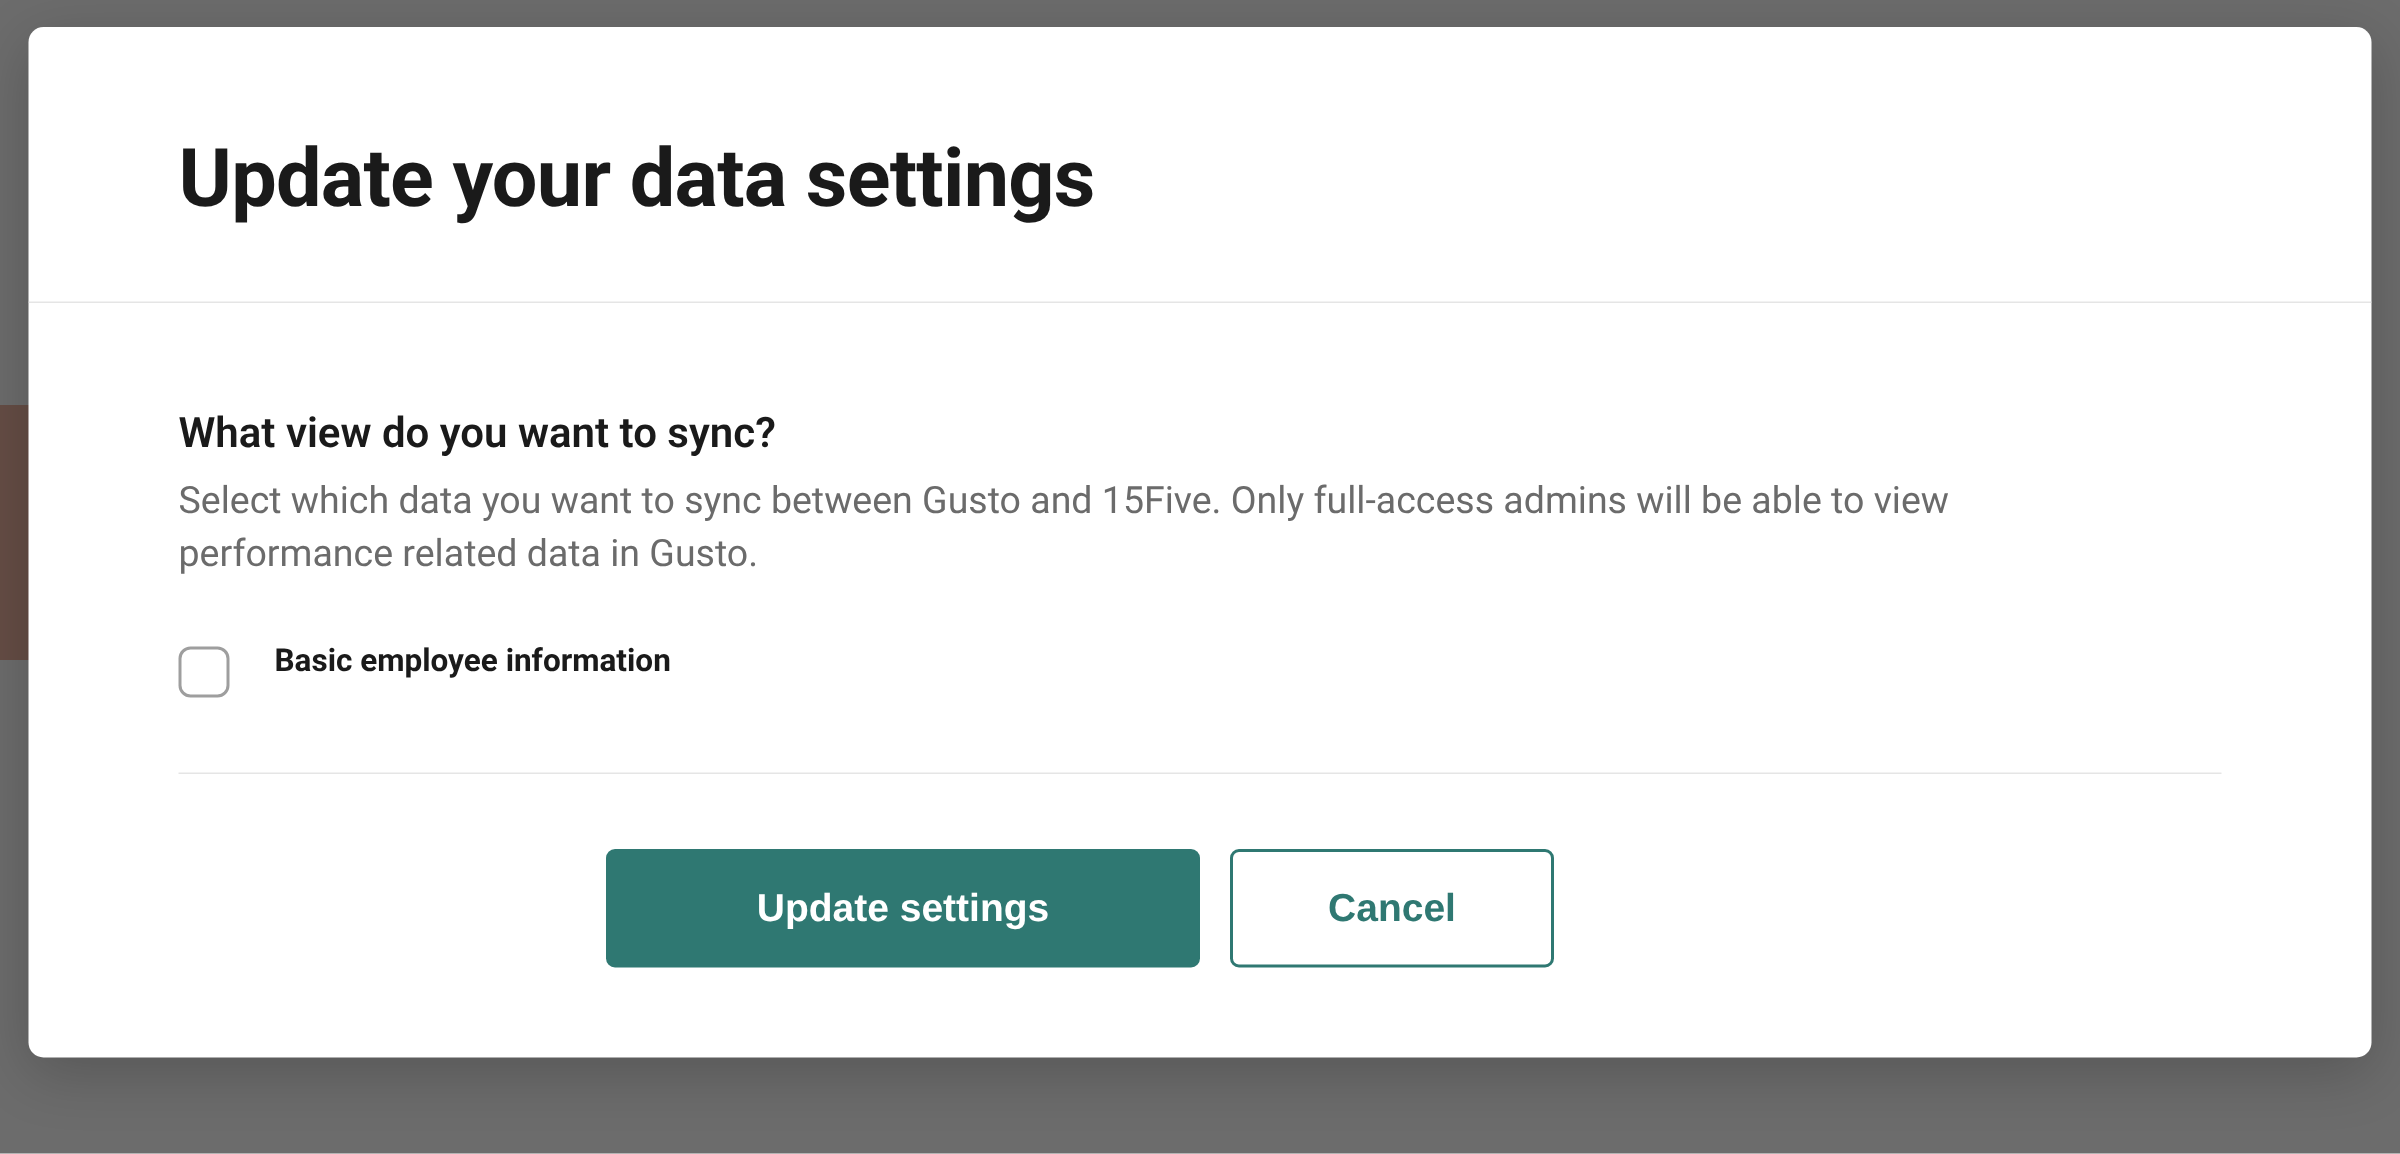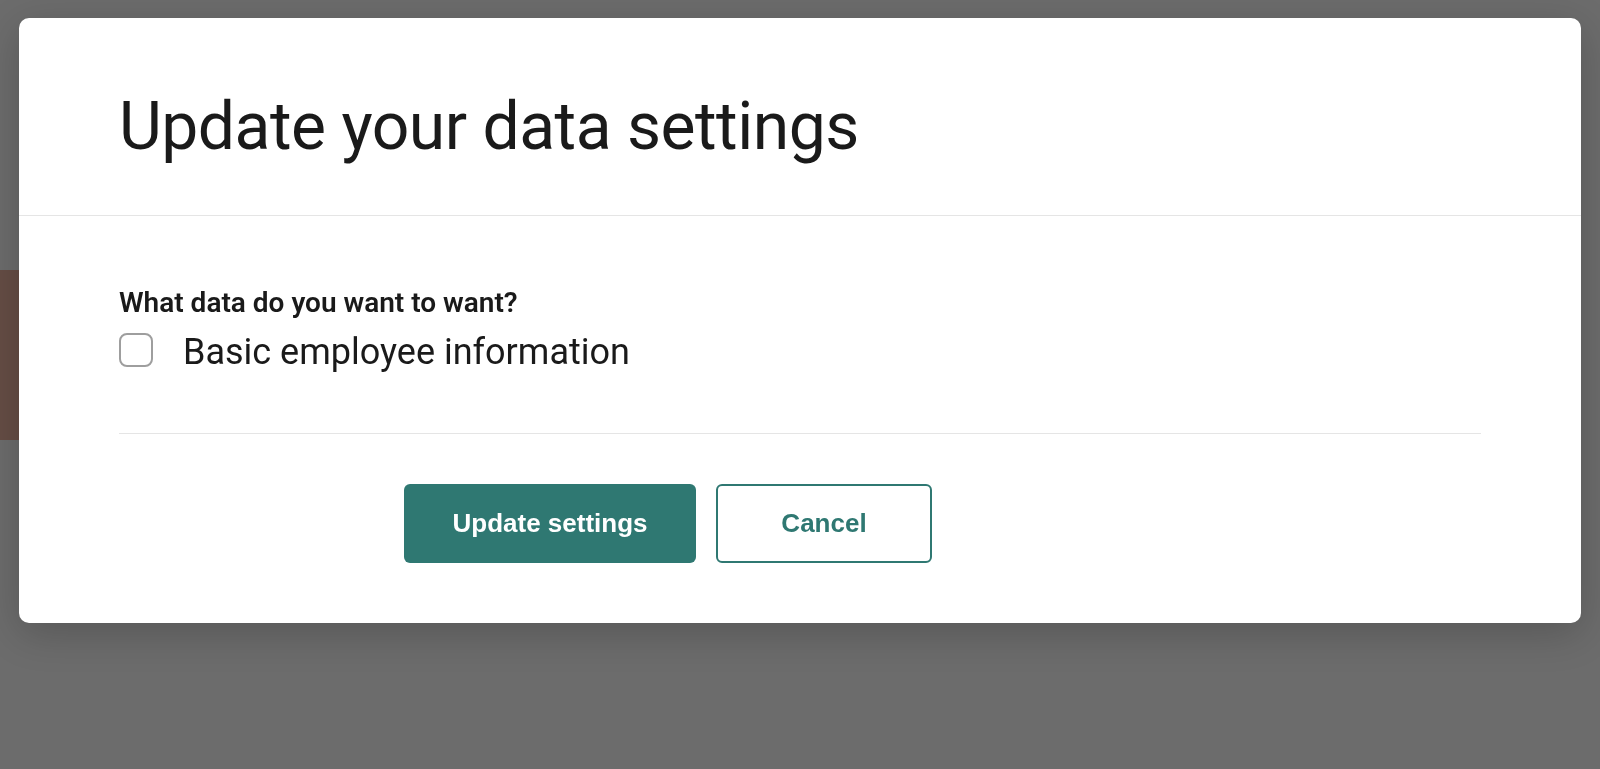--- a/index.html
+++ b/index.html
@@ -29,22 +29,22 @@
       width: 1562px;
       border-radius: 10px;
       box-shadow: 0 10px 40px rgba(0,0,0,0.2);
       overflow: hidden;
     }
     .modal-header {
       padding: 70px 100px 50px 100px;
       border-bottom: 1px solid #e5e5e5;
     }
     .modal-title {
-      font-size: 66px;
-      font-weight: 400;
+      font-size: 54px;
+      font-weight: 700;
       color: #1a1a1a;
       letter-spacing: -0.5px;
     }
     .modal-body {
       padding: 70px 100px 0 100px;
     }
     .section-heading {
       font-size: 28px;
       font-weight: 600;
       color: #1a1a1a;
@@ -70,22 +70,22 @@
       border-radius: 8px;
       background: #fff;
       flex-shrink: 0;
       margin-top: 2px;
       cursor: pointer;
     }
     .checkbox-content {
       flex: 1;
     }
     .checkbox-label {
-      font-size: 36px;
-      font-weight: 400;
+      font-size: 21px;
+      font-weight: 700;
       color: #1a1a1a;
       margin-bottom: 10px;
     }
     .checkbox-sub {
       font-size: 24px;
       color: #6b6b6b;
     }
     .modal-footer {
       border-top: 1px solid #e5e5e5;
       margin: 0 100px;
@@ -100,21 +100,21 @@
       font-weight: 600;
       padding: 22px 0;
       border-radius: 6px;
       cursor: pointer;
       text-align: center;
     }
     .btn-primary {
       background: #2f7872;
       color: #ffffff;
       border: none;
-      width: 292px;
+      width: 396px;
     }
     .btn-secondary {
       background: #ffffff;
       color: #2f7872;
       border: 2px solid #2f7872;
       width: 216px;
     }
     
     .bg-hint-left {
       position: absolute;
@@ -129,21 +129,22 @@
 <body>
 
 <div class="bg-hint-left"></div>
 
 <div class="modal-overlay">
   <div class="modal">
     <div class="modal-header">
       <h1 class="modal-title">Update your data settings</h1>
     </div>
     <div class="modal-body">
-      <h2 class="section-heading">What data do you want to want?</h2>
+      <h2 class="section-heading">What view do you want to sync?</h2>
+      <p class="section-description">Select which data you want to sync between Gusto and 15Five. Only full-access admins will be able to view performance related data in Gusto.</p>
 
       <div class="checkbox-row">
         <div class="checkbox" role="checkbox" aria-checked="false"></div>
         <div class="checkbox-content">
           <div class="checkbox-label">Basic employee information</div>
         </div>
       </div>
     </div>
     <div class="modal-footer">
       <button class="btn btn-primary">Update settings</button>

